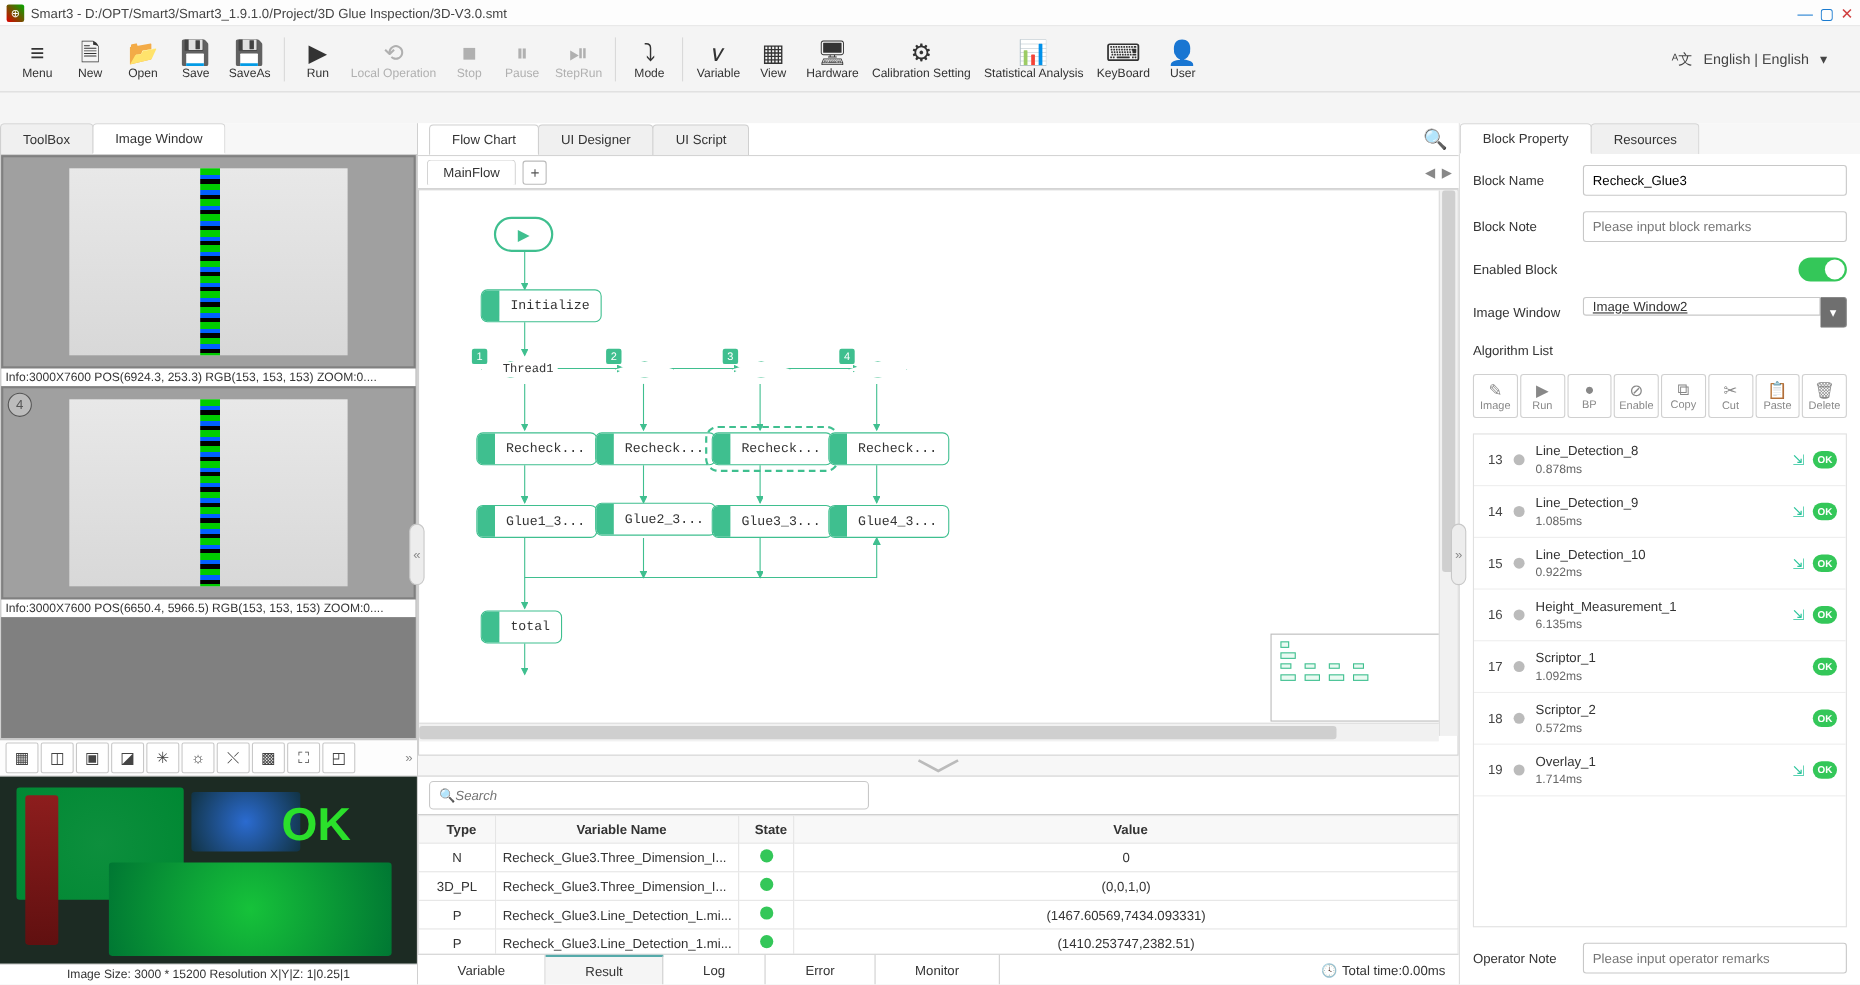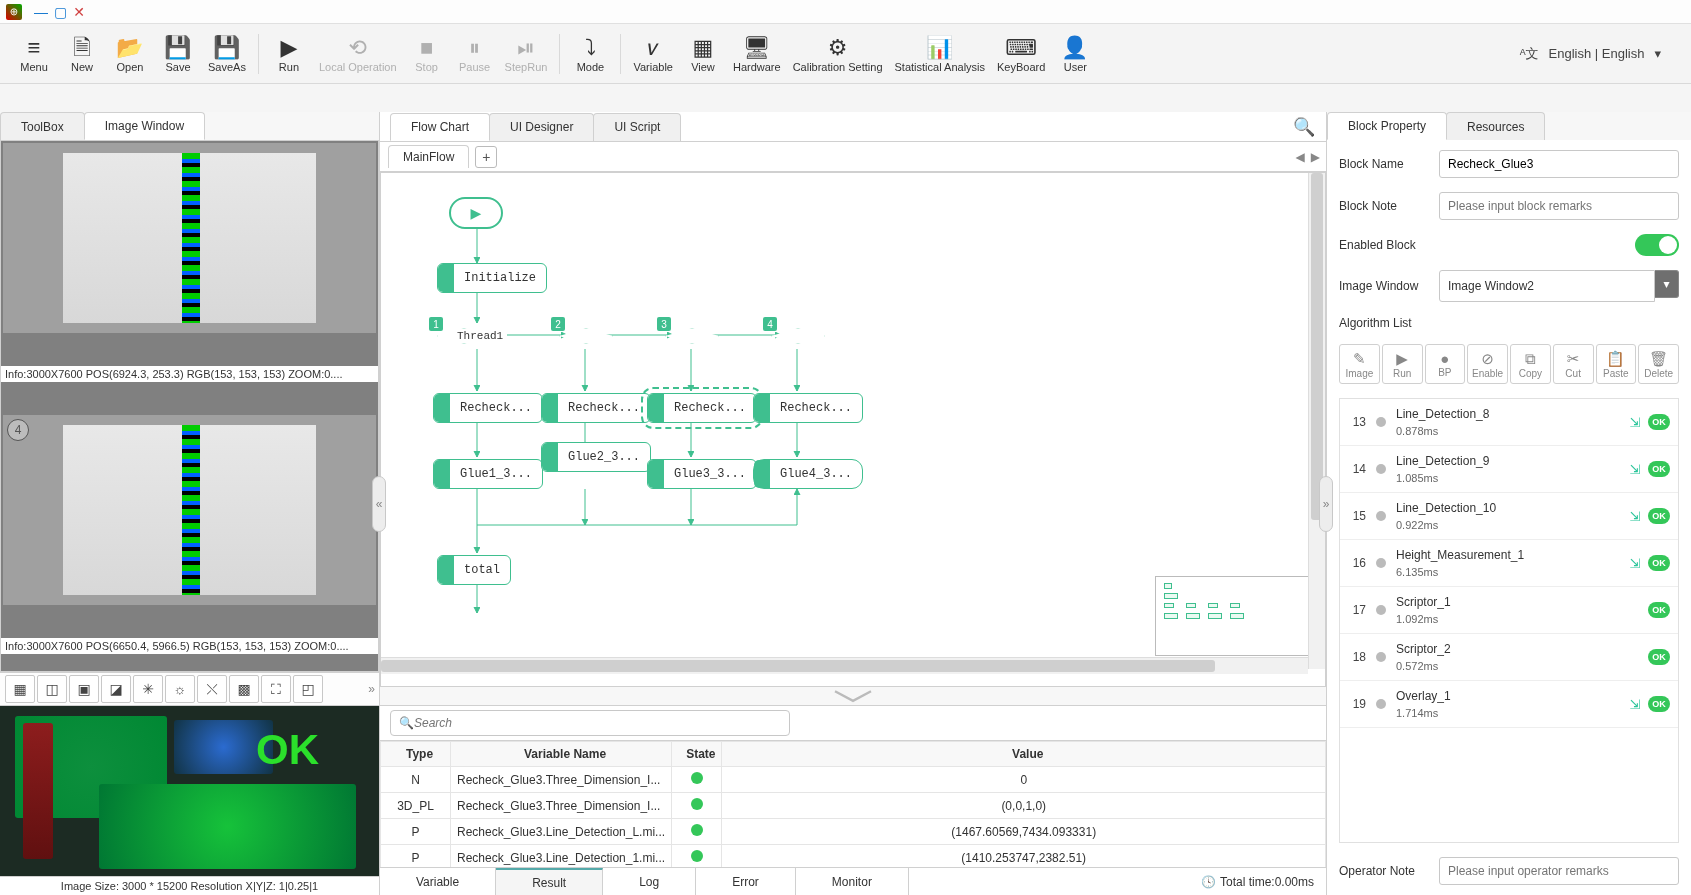--- a/index.html
+++ b/index.html
@@ -16,21 +16,21 @@
 .tb-btn .ico { font-size:22px; line-height:22px; height:26px; display:flex; align-items:center; }
 .tb-sep{ width:1px; height:40px; background:#d9d9d9; margin:0 6px; }
 .tb-spacer{ flex:1; }
 .lang-dd { display:flex; align-items:center; gap:10px; font-size:13px; color:#444; margin-right:20px; }
 .tab { height:28px; padding:0 20px; display:flex; align-items:center; font-size:12px; background:#f0f0f0; border:1px solid #d0d0d0; border-bottom:none; border-top-left-radius:4px; border-top-right-radius:4px; margin-right:-1px; cursor:pointer; }
 .tab.active{ background:#fff; font-weight:normal; border-bottom:1px solid #fff; position:relative; z-index:2;}
 .main-area{ position:absolute; top:112px; left:0; right:0; bottom:0; display:flex; }
 
 .left-panel{ width:380px; border-right:1px solid #d0d0d0; display:flex; flex-direction:column; background:#fff; position:relative; }
 .left-tabs{ height:28px; display:flex; background:#f7f7f7;}
-.img-view{ flex:1; overflow:auto; background:#808080; position:relative; border:1px solid #d0d0d0; display:flex; flex-direction:column;gap:31px;}
+.img-view{ flex:1; overflow:auto; background:#808080; position:relative; border:1px solid #d0d0d0; display:flex; flex-direction:column;}
 .img-box{ height:190px; background:#a0a0a0; position:relative; margin:2px; overflow:hidden;}
 .img-box .pcb{ position:absolute; inset:10px 60px; background:linear-gradient(#e8e8e8,#d8d8d8); }
 .img-box .glue{ position:absolute; top:10px; bottom:10px; left:48%; width:18px; background:repeating-linear-gradient(to bottom,#0c0 0 6px,#0060ff 6px 10px, #000 10px 14px); }
 .img-info{ font-size:11px; background:#fff; padding:2px 4px; white-space:nowrap; overflow:hidden; text-overflow:ellipsis; }
 .badge-num{ position:absolute; top:4px; left:4px; width:22px; height:22px; border-radius:50%; border:1px solid #555; display:flex; align-items:center; justify-content:center; font-size:12px; color:#555; background:rgba(255,255,255,.3);}
 .view-toolbar{ height:34px; background:#fdfdfd; border-top:1px solid #d0d0d0; border-bottom:1px solid #d0d0d0; display:flex; align-items:center; padding:0 4px; gap:0; overflow:hidden;}
 .vt-btn{ width:30px; height:28px; border:1px solid #c8c8c8; margin:0 1px; display:flex; align-items:center; justify-content:center; font-size:14px; color:#444; background:#fff; border-radius:2px; cursor:pointer;}
 .pc-view{ height:170px; background:#1c2b23; position:relative; overflow:hidden; }
 .pc-ok{ position:absolute; top:20px; right:60px; font-size:42px; font-weight:bold; color:#2be02b; }
 .pc-patch{ position:absolute; border-radius:3px; }
@@ -81,21 +81,21 @@
 
 .right-panel{ width:365px; border-left:1px solid #d0d0d0; background:#fff; display:flex; flex-direction:column;}
 .right-tabs{ height:28px; display:flex; background:#f7f7f7;}
 .prop-body{ flex:1; overflow:auto; padding:10px 12px; display:flex; flex-direction:column; gap:14px;}
 .prop-row{ display:flex; align-items:center; gap:10px;}
 .prop-label{ width:90px; font-size:12px; color:#333;}
 .prop-input{ flex:1; height:28px; border:1px solid #c8c8c8; border-radius:3px; padding:0 8px; font-size:12px;}
 .toggle{ width:44px; height:22px; background:#34c759; border-radius:11px; position:relative;}
 .toggle::after{ content:""; position:absolute; right:2px; top:2px; width:18px; height:18px; background:#fff; border-radius:50%;}
 .prop-select{ display:flex; flex:1;}
-.prop-select .sel{ flex:1; height:32px; border:1px solid #c8c8c8; border-radius:3px 0 0 3px; padding:0 8px; display:flex; align-items:center;}
+.prop-select .sel{ flex:1; height:17px; border:1px solid #c8c8c8; border-radius:3px 0 0 3px; padding:0 8px; display:flex; align-items:center;text-decoration:underline;}
 .prop-select .dd-btn{ width:24px; height:28px; border:1px solid #888; border-left:none; background:#6f6f6f; border-radius:0 3px 3px 0; display:flex; align-items:center; justify-content:center; color:#fff;}
 .algo-header{ font-size:12px; color:#333; }
 .algo-toolbar{ display:flex; gap:2px;}
 .algo-btn{ flex:1; height:40px; border:1px solid #d0d0d0; border-radius:3px; display:flex; flex-direction:column; align-items:center; justify-content:center; font-size:10px; color:#888; cursor:pointer;}
 .algo-btn .ai{ font-size:15px; }
 .algo-list{ flex:1; border:1px solid #e0e0e0; overflow-y:scroll; min-height:300px; position:relative;}
 .algo-row{ display:flex; align-items:center; padding:8px 8px; border-bottom:1px solid #eee; gap:10px;}
 .algo-row .idx{ width:18px; text-align:right; color:#444;}
 .algo-row .bullet{ width:10px; height:10px; border-radius:50%; background:#bbb;}
 .algo-row .info{ flex:1; display:flex; flex-direction:column; gap:4px;}
@@ -103,20 +103,21 @@
 .algo-row .tm{ font-size:11px; color:#666;}
 .algo-row .status{ display:flex; gap:4px; }
 .ok-pill{ width:22px; height:16px; border-radius:8px; background:#34c759; color:#fff; font-size:9px; display:flex; align-items:center; justify-content:center; font-weight:bold;}
 .lnk-ico{ width:18px; height:16px; color:#2bc59b; font-size:13px; display:flex; align-items:center; justify-content:center;}
 </style>
 </head>
 <body>
 
 <div class="titlebar">
   <span class="logo-icon"></span>
+  <span class="title-text">Smart3 - D:/OPT/Smart3/Smart3_1.9.1.0/Project/3D Glue Inspection/3D-V3.0.smt</span>
   <span class="win-btn">—</span>
   <span class="win-btn">▢</span>
   <span class="win-btn close">✕</span>
 </div>
 
 <div class="toolbar">
   <div class="tb-btn">
       <span class="ico">≡</span>
       <span>Menu</span>
     </div>
@@ -339,29 +340,29 @@
         </div>
       <div class="block" style="left:372px; top:220px;">
           <div class="blk-side"></div>
           <span class="blk-label">Recheck...</span>
         </div>
 
       <div class="block" style="left:52px; top:286px;">
           <div class="blk-side"></div>
           <span class="blk-label">Glue1_3...</span>
         </div>
-      <div class="block" style="left:160px; top:269px;">
+      <div class="block" style="left:160px; top:284px;">
           <div class="blk-side"></div>
           <span class="blk-label">Glue2_3...</span>
         </div>
       <div class="block" style="left:266px; top:286px;">
           <div class="blk-side"></div>
           <span class="blk-label">Glue3_3...</span>
         </div>
-      <div class="block" style="left:372px; top:286px;border-radius:11px;">
+      <div class="block" style="left:372px; top:286px;">
           <div class="blk-side"></div>
           <span class="blk-label">Glue4_3...</span>
         </div>
 
       <div class="block" style="left:56px; top:382px;">
           <div class="blk-side"></div>
           <span class="blk-label">total</span>
         </div>
 
       <div class="minimap">

